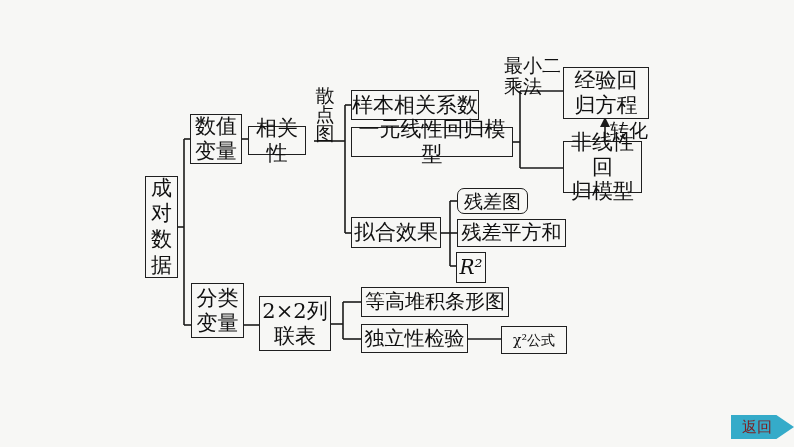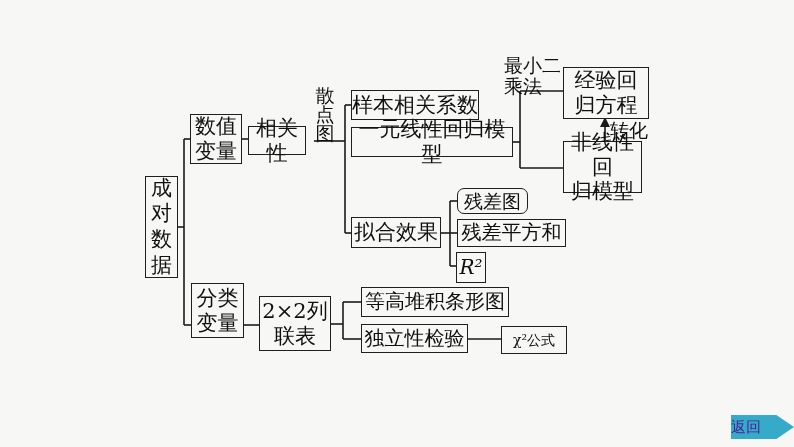--- a/index.html
+++ b/index.html
@@ -17,24 +17,24 @@
     font-size:21px; line-height:1.18; color:#101010;
   }
   .lbl{
     position:absolute; white-space:pre-line; color:#101010;
     font-size:19px; line-height:1.0; text-align:left;
   }
   .vtext{line-height:1.22;}
   .math{font-style:italic; font-size:20px;}
   .back-btn{
     position:absolute; left:731px; top:415px; width:63px; height:24px;
-    background:#35abc9; color:#4c1d95;
+    background:#35abc9; color:#7f1d1d;
     clip-path:polygon(0 0, 72% 0, 100% 50%, 72% 100%, 0 100%);
     display:flex; align-items:center; justify-content:flex-start;
-    box-sizing:border-box;
+    padding-left:11px; box-sizing:border-box;
     font-family:"Liberation Sans","DejaVu Sans",sans-serif;
     font-size:15px; cursor:pointer; user-select:none;
   }
 </style>
 </head>
 <body>
 
 <div id="stage">
 
   <svg id="connectors" viewBox="0 0 794 447" xmlns="http://www.w3.org/2000/svg">

